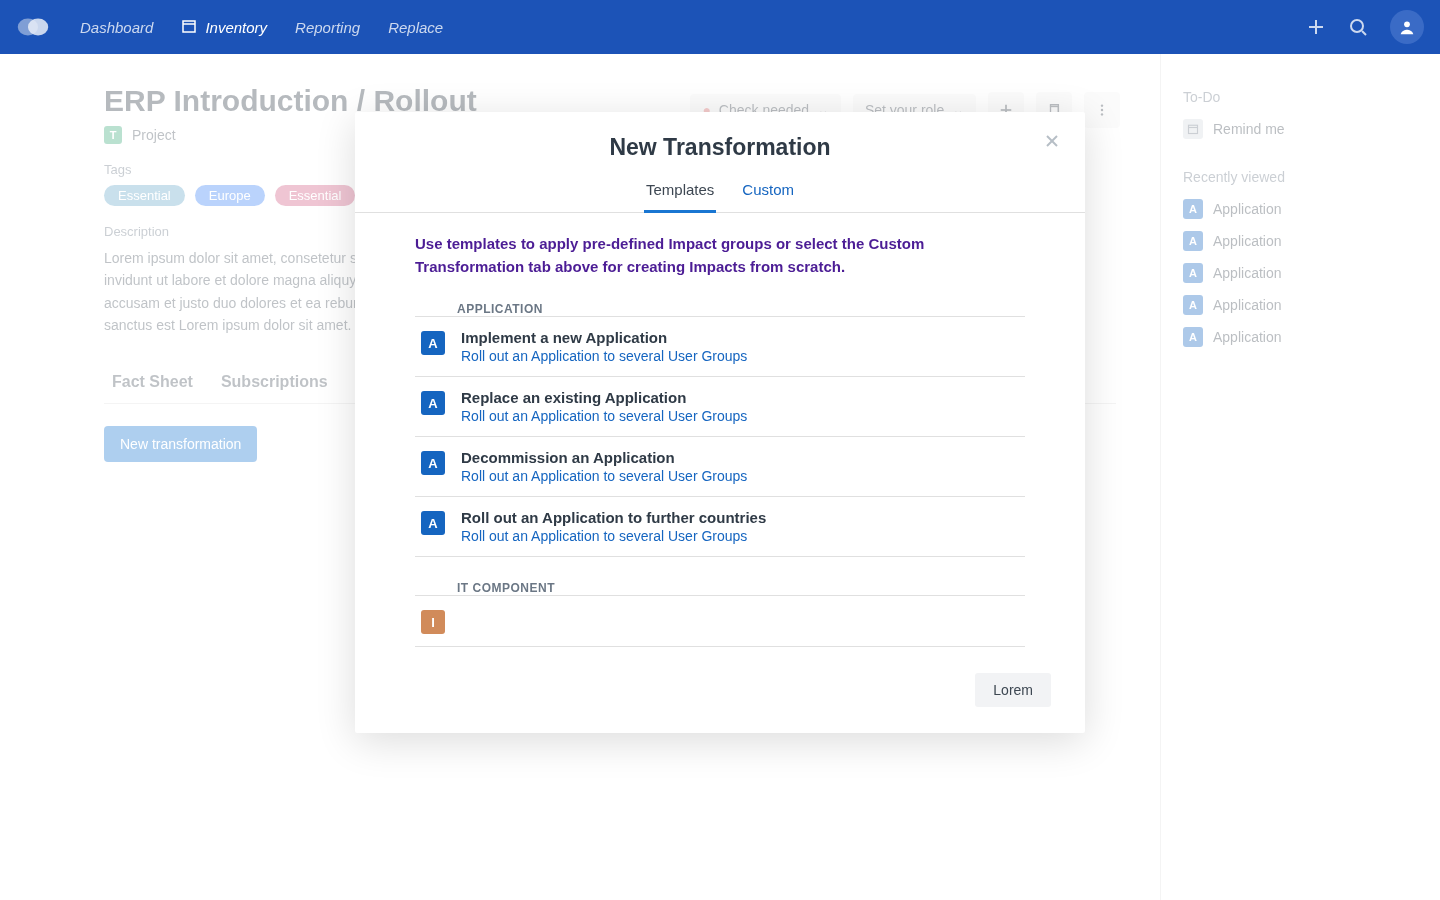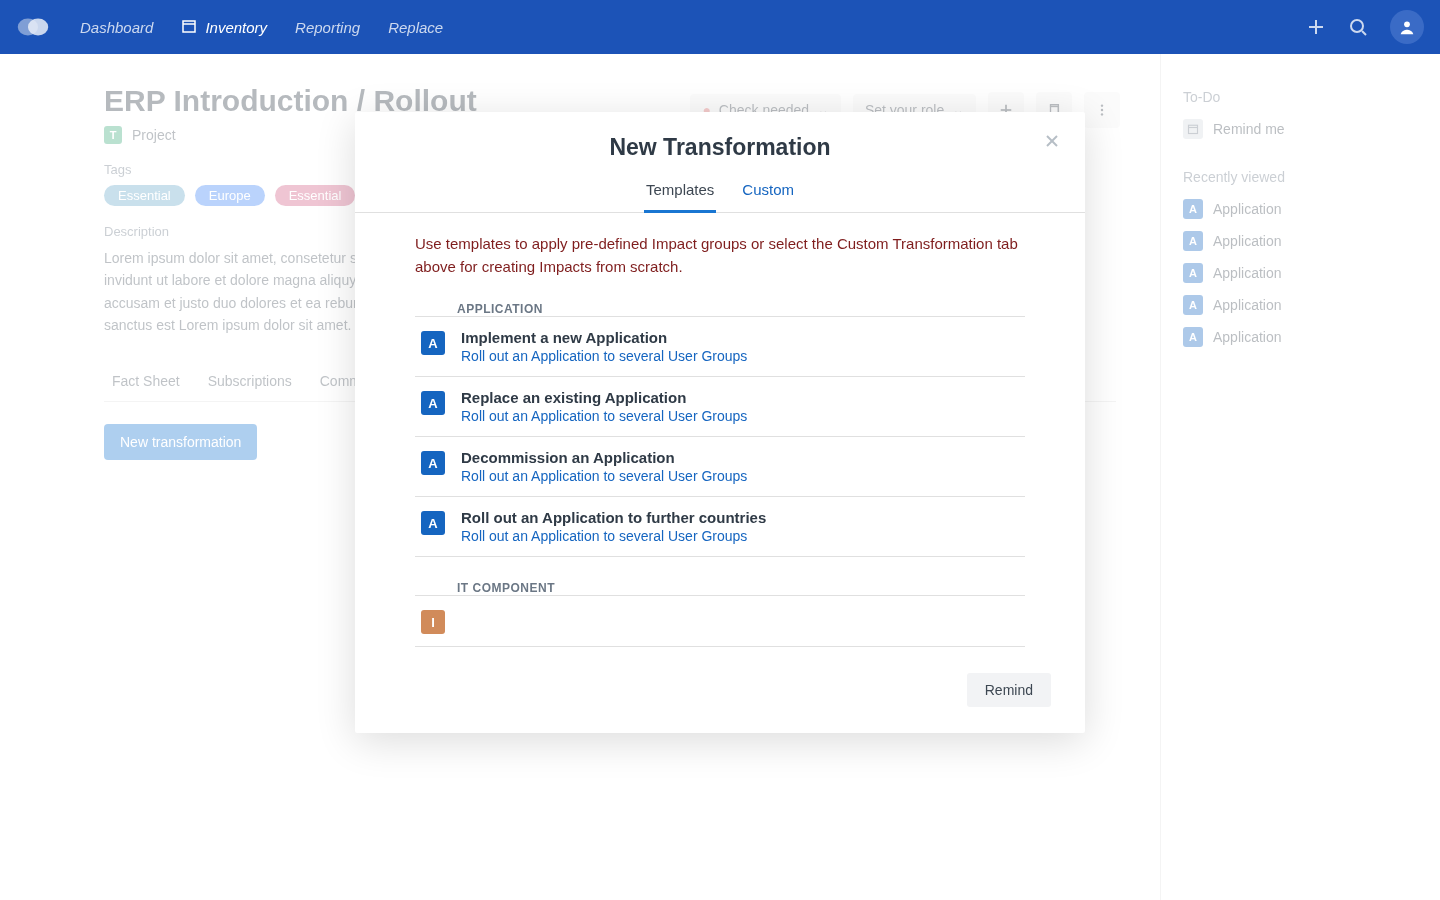--- a/index.html
+++ b/index.html
@@ -102,21 +102,21 @@
     padding: 3px 14px; border-radius: 12px; font-size: 13px; color: #fff;
   }
   .description-text {
     color: #4a5560; line-height: 1.6; margin-top: 6px; max-width: 560px;
   }
 
   .fs-tabs {
     margin-top: 24px; border-bottom: 1px solid var(--border);
     display: flex; gap: 28px; padding: 0 8px;
   }
-  .fs-tab { padding: 12px 0; color: #4a5560; font-size: 14px; cursor: pointer; }
+  .fs-tab { padding: 12px 0; color: #4a5560; font-size: 16px; cursor: pointer; font-weight: bold; }
 
   .new-trans-btn {
     margin-top: 22px;
     background: var(--accent-blue); color: #fff;
     border: none; border-radius: 4px; padding: 10px 16px;
     font-size: 14px; cursor: pointer;
   }
 
   
   .sp-heading { font-size: 14px; color: var(--text-muted); margin-bottom: 8px; }
@@ -158,21 +158,21 @@
     border-bottom: 1px solid var(--border);
     margin-top: 4px;
   }
   .modal-tab {
     padding: 12px 2px; font-size: 15px; cursor: pointer;
     color: #3d4752;
   }
   .modal-tab.active { border-bottom: 3px solid var(--accent-blue); margin-bottom:-1px; }
   .modal-tab.inactive { color: var(--link-blue); }
   .modal-body { padding: 20px 60px 0 60px; }
-  .intro-text { font-size: 15px; color:#7f1d1d; line-height:1.5; }
+  .intro-text { font-size: 15px; color:#4c1d95; line-height:1.5;font-weight:bold; }
   .tmpl-group-label {
     font-size: 12px; font-weight: 600; letter-spacing: 0.5px;
     color: #6b7785; margin: 24px 0 0 42px;
   }
   .tmpl-item {
     display:flex; gap: 16px; padding: 12px 6px;
     border-bottom: 1px solid var(--border);
     cursor: pointer;
   }
   .tmpl-item:first-of-type { border-top: 1px solid var(--border); }
@@ -398,16 +398,16 @@
         </div>
 
       <div class="tmpl-group-label">IT COMPONENT</div>
       <div id="tmpl-it">
           <div class="tmpl-item">
             <div class="tmpl-badge it">I</div>
           </div>
         </div>
     </div>
     <div class="modal-footer">
-      <button class="cancel-btn">Remind</button>
+      <button class="cancel-btn">Lorem</button>
     </div>
   </div>
 </div>
 
 </body></html>

